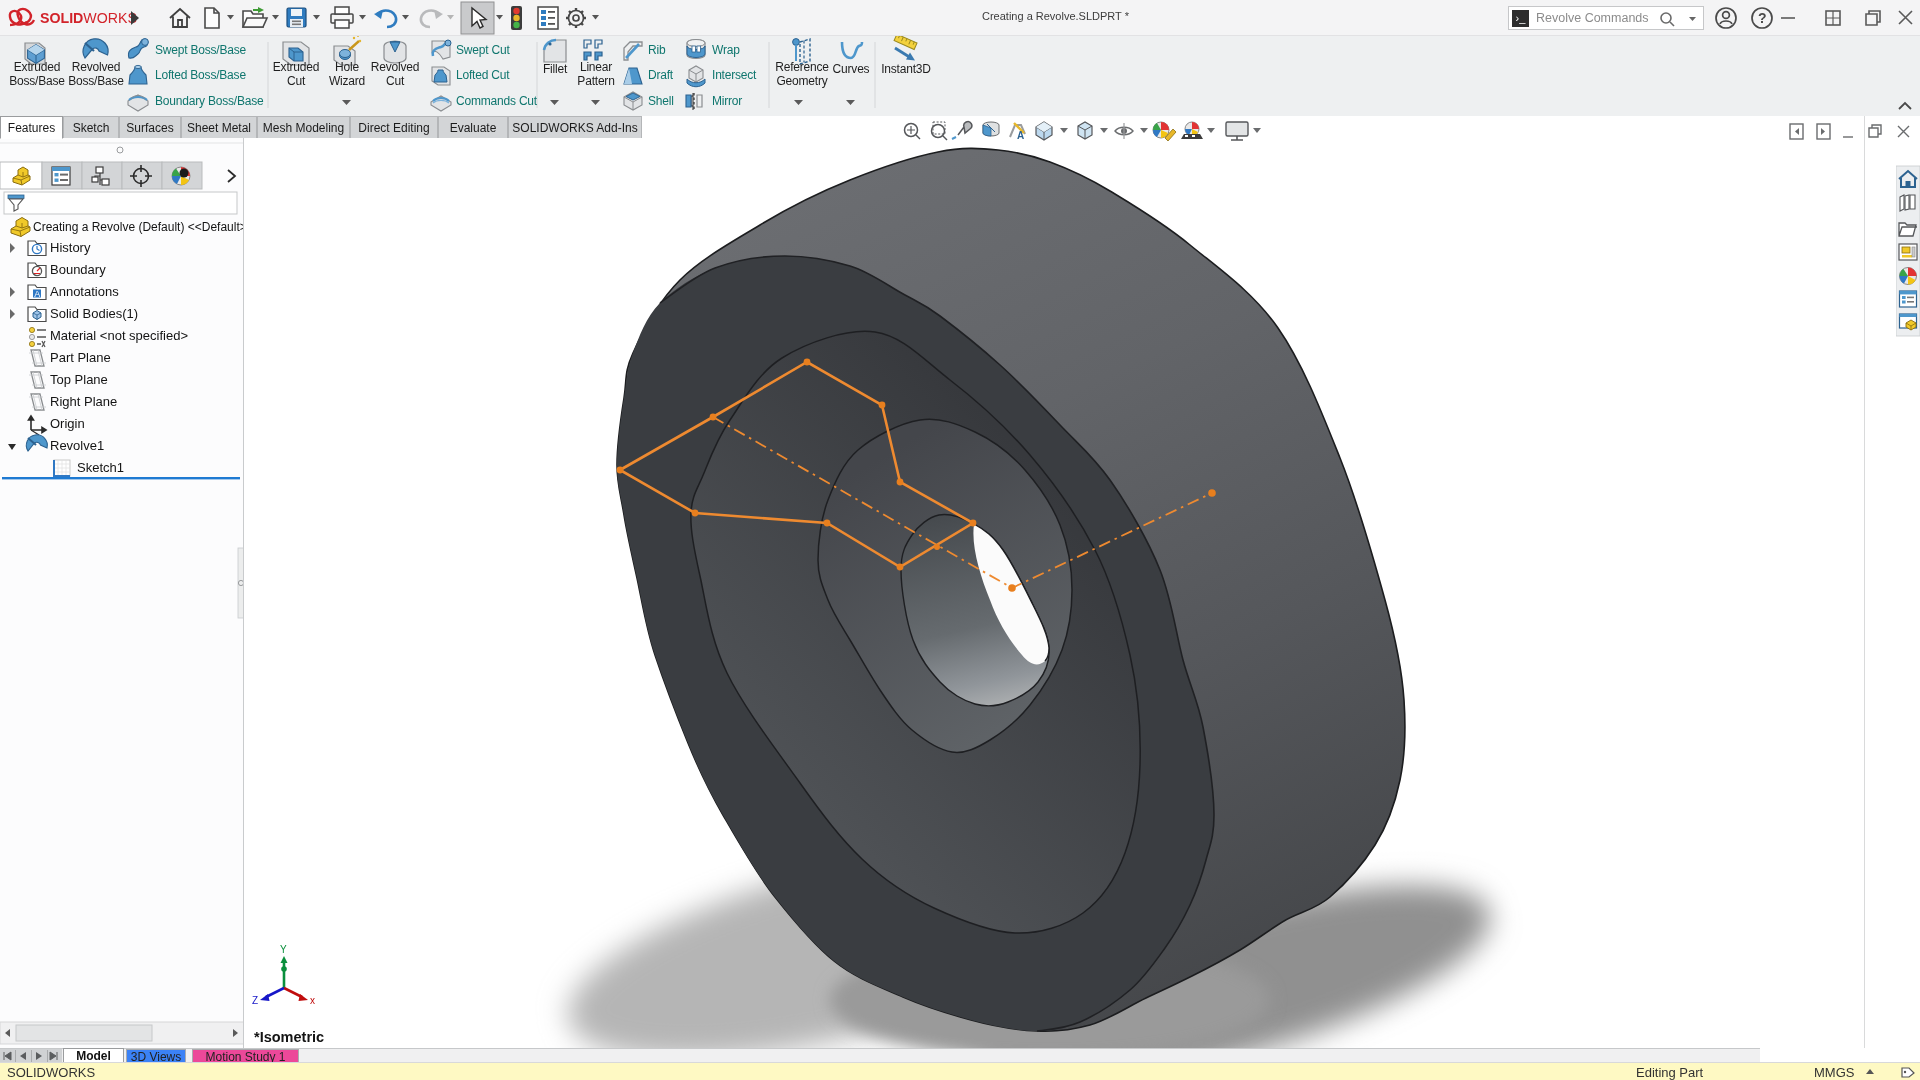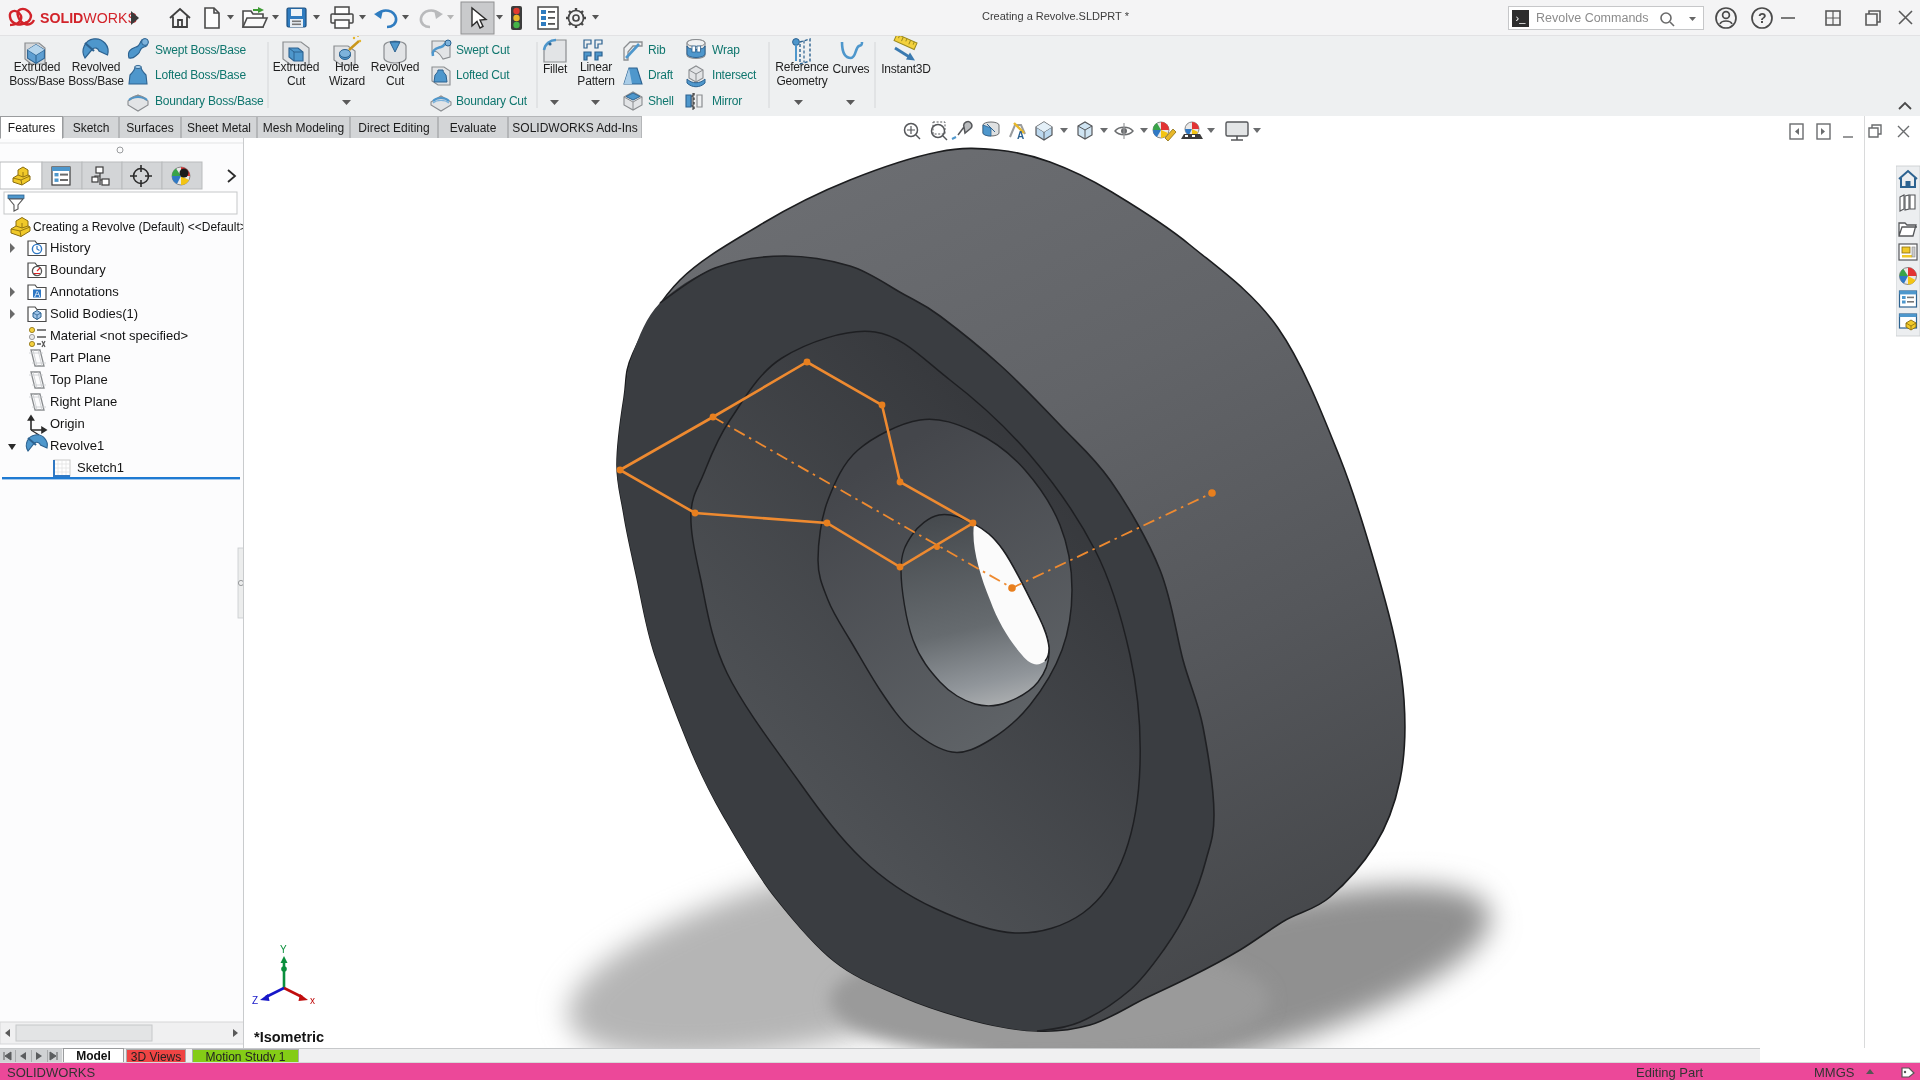--- a/index.html
+++ b/index.html
@@ -13,21 +13,21 @@
 .rlblL{position:absolute;font-size:12px;letter-spacing:-0.2px;color:#0f766e;white-space:nowrap}
 
 #tabstrip{position:absolute;left:0;top:116px;width:1920px;height:22px;background:#fff}
 .tab{position:absolute;top:0;height:22px;background:#d3d5d7;border:1px solid #b4b6b8;border-bottom:none;font-size:12px;color:#1b1b1b;text-align:center;padding-top:4px}
 .tabactive{background:#fff;border-color:#9a9c9e;font-weight:400}
 
 #lpanel{position:absolute;left:0;top:138px;width:244px;height:910px;background:#fcfcfd;border-right:1px solid #c9cbcd;overflow:hidden}
 .treetxt{position:absolute;font-size:13px;color:#141414;white-space:nowrap}
 
 #btabs{position:absolute;left:0;top:1048px;width:1760px;height:14px;background:#f0f0f1;border-top:1px solid #c6c8ca}
-#statusbar{position:absolute;left:0;top:1062px;width:1920px;height:18px;background:#ec4899;border-top:1px solid #d8d9da}
+#statusbar{position:absolute;left:0;top:1062px;width:1920px;height:18px;background:#fef9c3;border-top:1px solid #d8d9da}
 .stxt{position:absolute;top:2px;font-size:13px;color:#333}
 
 #gfx{position:absolute;left:245px;top:138px;width:1651px;height:910px;background:#fff}
 #taskpane{position:absolute;left:1896px;top:116px;width:24px;height:932px}
 </style></head>
 <body>
 <div id="titlebar">
 <svg class="abs" style="left:0;top:0" width="1920" height="36" viewBox="0 0 1920 36">
 
   <g stroke="#d2232a" fill="none" stroke-width="2.4">
@@ -300,21 +300,21 @@
 <span class="rlbl" style="left:37px;top:24px">Extruded<br>Boss/Base</span>
 <span class="rlbl" style="left:96px;top:24px">Revolved<br>Boss/Base</span>
 <span class="rlblL" style="left:155px;top:7px">Swept Boss/Base</span>
 <span class="rlblL" style="left:155px;top:32px">Lofted Boss/Base</span>
 <span class="rlblL" style="left:155px;top:58px">Boundary Boss/Base</span>
 <span class="rlbl" style="left:296px;top:24px">Extruded<br>Cut</span>
 <span class="rlbl" style="left:347px;top:24px">Hole<br>Wizard</span>
 <span class="rlbl" style="left:395px;top:24px">Revolved<br>Cut</span>
 <span class="rlblL" style="left:456px;top:7px">Swept Cut</span>
 <span class="rlblL" style="left:456px;top:32px">Lofted Cut</span>
-<span class="rlblL" style="left:456px;top:58px">Boundary Cut</span>
+<span class="rlblL" style="left:456px;top:58px">Commands Cut</span>
 <span class="rlbl" style="left:555px;top:26px">Fillet</span>
 <span class="rlbl" style="left:596px;top:24px">Linear<br>Pattern</span>
 <span class="rlblL" style="left:648px;top:7px">Rib</span>
 <span class="rlblL" style="left:648px;top:32px">Draft</span>
 <span class="rlblL" style="left:648px;top:58px">Shell</span>
 <span class="rlblL" style="left:712px;top:7px">Wrap</span>
 <span class="rlblL" style="left:712px;top:32px">Intersect</span>
 <span class="rlblL" style="left:712px;top:58px">Mirror</span>
 <span class="rlbl" style="left:802px;top:24px">Reference<br>Geometry</span>
 <span class="rlbl" style="left:851px;top:26px">Curves</span>
@@ -703,22 +703,22 @@
     <path d="M4 3 v8 M5 7 l6,-4 v8 Z" stroke="#5a5c5e" stroke-width="1"></path>
     <path d="M20 7 l6,-4 v8 Z"></path>
     <path d="M36 3 l6,4 -6,4 Z"></path>
     <path d="M50 3 l6,4 -6,4 Z M57 3 v8" stroke="#5a5c5e" stroke-width="1"></path>
   </g>
   <g stroke="#a9abad" fill="none">
         <path d="M15.5 1 v12 M31.5 1 v12 M47.5 1 v12"></path>
       </g>
 </svg>
 <div class="abs" style="left:63px;top:-1px;width:61px;height:15px;background:#fff;border:1px solid #9a9c9e;border-bottom:none;font-size:12px;font-weight:bold;color:#111;text-align:center;padding-top:0px">Model</div>
-<div class="abs" style="left:126px;top:0px;width:60px;height:14px;background:#ef4444;border:1px solid #aaacae;border-bottom:none;font-size:12px;color:#222;text-align:center">3D Views</div>
-<div class="abs" style="left:192px;top:0px;width:107px;height:14px;background:#84cc16;border:1px solid #aaacae;border-bottom:none;font-size:12px;color:#222;text-align:center">Motion Study 1</div>
+<div class="abs" style="left:126px;top:0px;width:60px;height:14px;background:#3b82f6;border:1px solid #aaacae;border-bottom:none;font-size:12px;color:#222;text-align:center">3D Views</div>
+<div class="abs" style="left:192px;top:0px;width:107px;height:14px;background:#ec4899;border:1px solid #aaacae;border-bottom:none;font-size:12px;color:#222;text-align:center">Motion Study 1</div>
 </div>
 <div id="statusbar">
 <span class="stxt" style="left:7px">SOLIDWORKS</span>
 <span class="stxt" style="left:1636px">Editing Part</span>
 <span class="stxt" style="left:1814px">MMGS</span>
 <svg class="abs" style="left:1862px;top:3px" width="60" height="12" viewBox="0 0 60 12">
   <path d="M4 8 l4 -5 4 5 Z" fill="#555"></path>
   <path d="M40 2 h7 l5 5 -5 4 h-7 Z" fill="#fff" stroke="#555" stroke-width="1.2"></path>
       <circle cx="43" cy="6" r="1.2" fill="#555"></circle>
 </svg>

